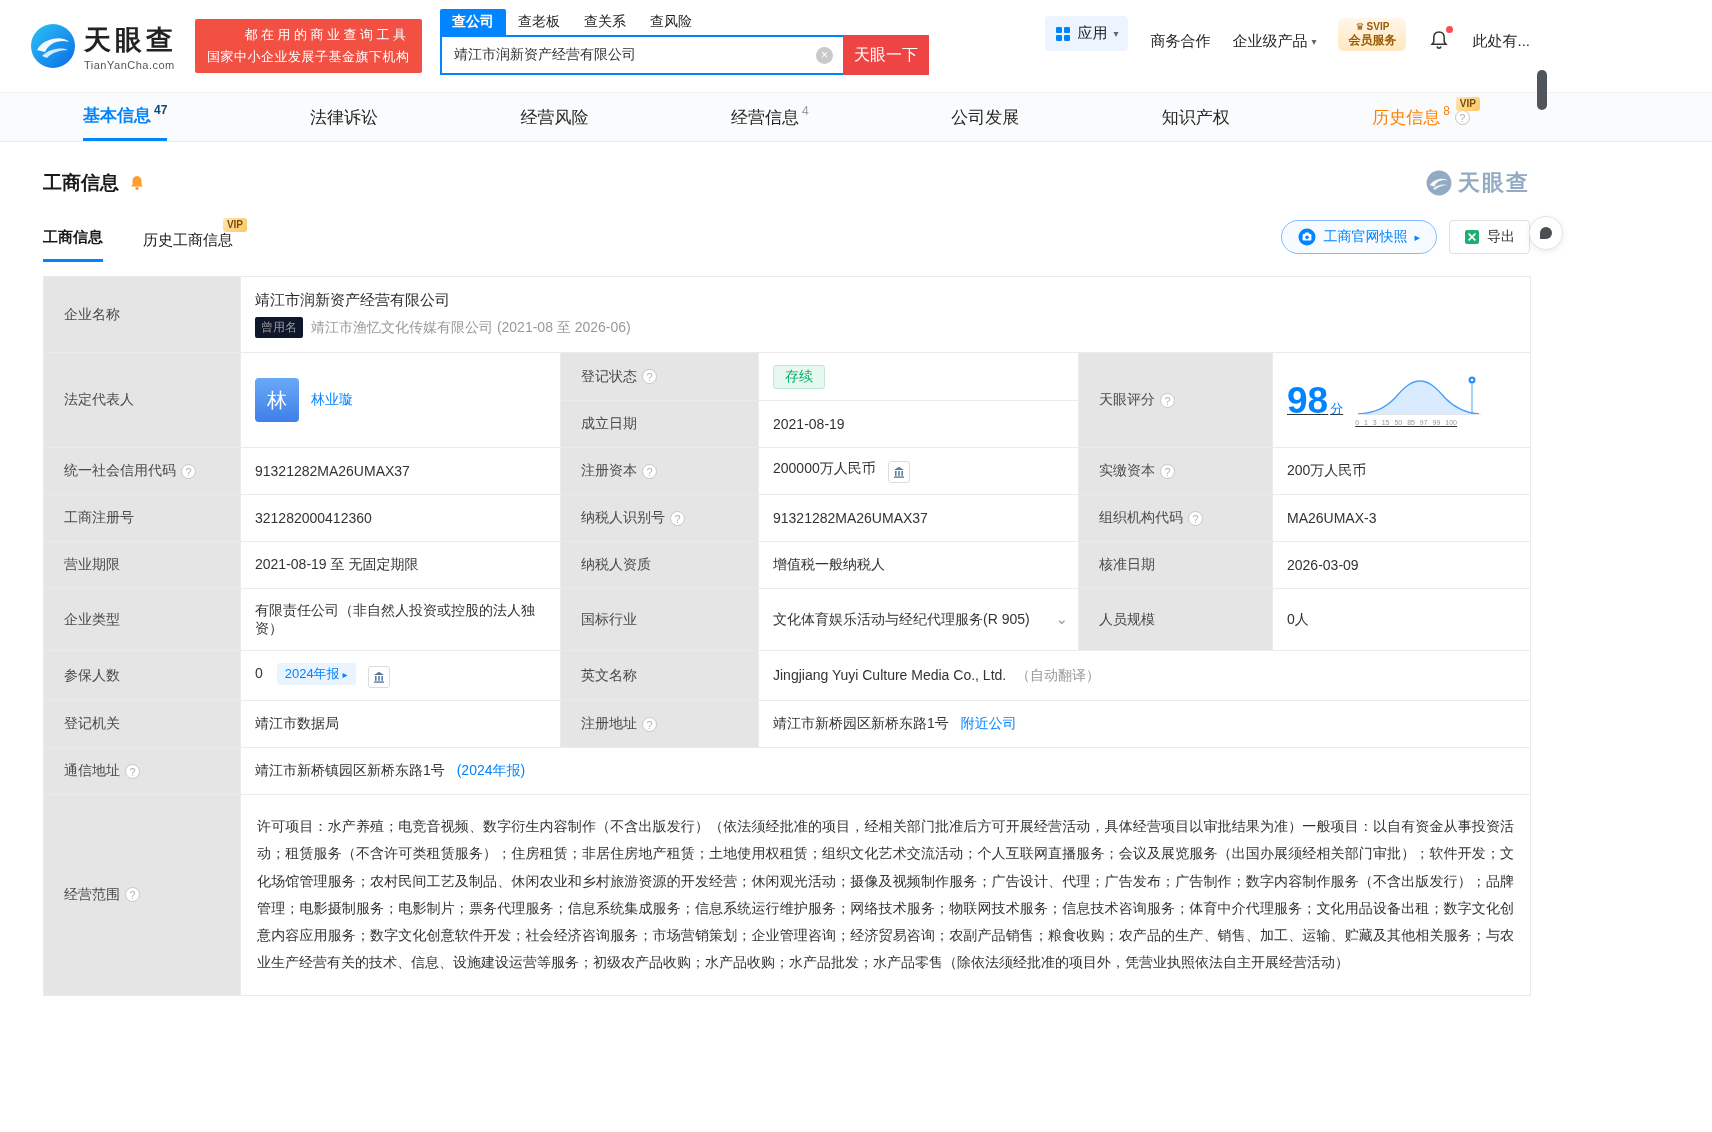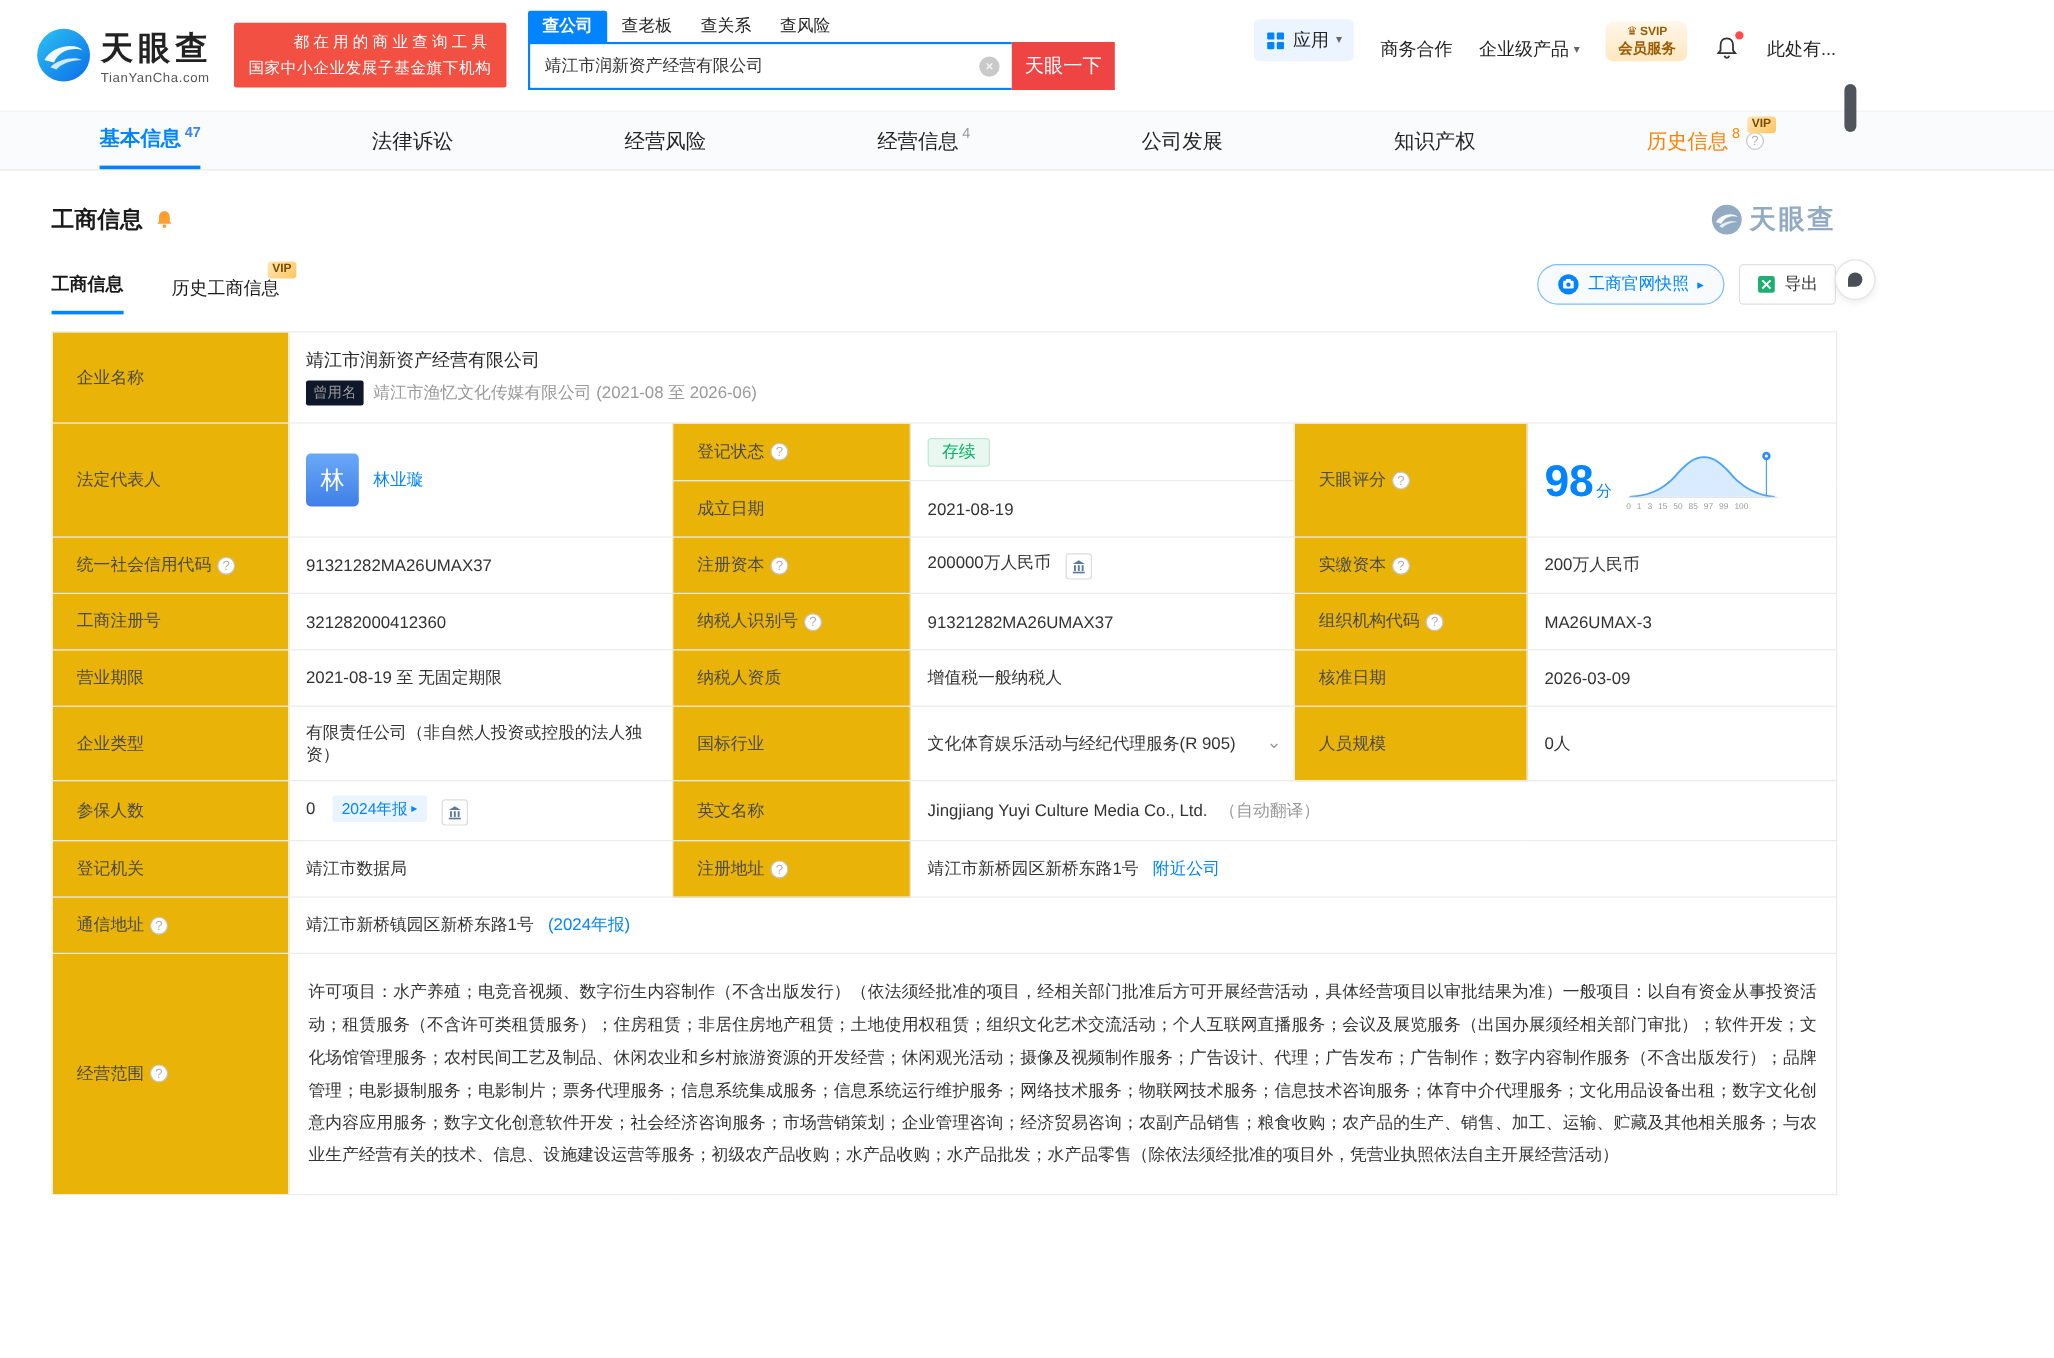--- a/index.html
+++ b/index.html
@@ -38,21 +38,21 @@
   .bell-wrap { position:relative; cursor:pointer; display:flex; }
   .bell-dot { position:absolute; top:-3px; right:-3px; width:7px; height:7px; border-radius:50%; background:#ff4d4f; }
 
   
   .nav-row { height:50px; background:#fafbfc; border-top:1px solid #f1f1f1; border-bottom:1px solid #e9e9e9; }
   .nav-inner { width:1487px; margin-left:43px; padding:0 40px; height:100%; display:flex; justify-content:space-between; }
   .nav-item { display:flex; align-items:center; font-size:17px; color:#252525; position:relative; cursor:pointer; height:100%; }
   .nav-item.active { color:#0084ff; font-weight:bold; border-bottom:3px solid #0084ff; }
   .nav-count { font-size:12px; margin-left:3px; position:relative; top:-6px; }
   .nav-count:empty { display:none; }
-  .c-blue { color:#3b82f6; } .c-gray { color:#999; } .c-orange { color:#ff8000; }
+  .c-blue { color:#0c4a6e; } .c-gray { color:#999; } .c-orange { color:#ff8000; }
   .nav-item.orange { color:#ff8000; padding-right:20px; }
   .vip-tag { background:linear-gradient(135deg,#ffe7b8,#fbc55f); color:#7c4d00; font-size:10px; font-weight:bold;
     padding:0 4px; border-radius:3px; line-height:14px; display:inline-block; }
   .nav-item .vip-tag { position:absolute; top:4px; right:10px; }
   .help { display:inline-block; width:15px; height:15px; border:1px solid #c6c6c6; border-radius:50%;
     color:#b0b0b0; font-size:11px; line-height:14px; text-align:center; margin-left:5px; background:#fff; cursor:pointer; flex:none; }
 
   
   .main { width:1487px; margin-left:43px; }
   .sec-head { margin-top:26px; display:flex; align-items:center; }
@@ -67,33 +67,33 @@
   .subtab-actions { margin-left:auto; display:flex; gap:12px; padding-bottom:8px; }
   .btn-snapshot { height:34px; display:flex; align-items:center; gap:7px; padding:0 16px; border:1px solid #7fbcff;
     color:#0084ff; background:#f7fbff; border-radius:17px; font-size:14px; cursor:pointer; }
   .btn-export { height:34px; display:flex; align-items:center; gap:7px; padding:0 14px; border:1px solid #e0e0e0;
     background:#fff; border-radius:4px; font-size:14px; color:#333; cursor:pointer; }
   .arr { font-size:11px; }
 
   
   .info-table { width:100%; border-collapse:collapse; margin-top:14px; table-layout:fixed; }
   .info-table td { border:1px solid #ebebeb; font-size:14px; color:#333; padding:8px 14px; vertical-align:middle; word-break:break-all; }
-  .info-table td.lbl { background:#eab308; color:#4a4a4a; padding-left:20px; }
+  .info-table td.lbl { background:#e5e5e5; color:#4a4a4a; padding-left:20px; }
   .lbl-in { display:flex; align-items:center; }
   .co-name { font-size:15px; color:#2a2a2a; }
   .former { margin-top:7px; display:flex; align-items:center; }
   .former-badge { background:#0f172a; color:#999; font-size:12px; padding:2px 6px; border-radius:2px; margin-right:8px; flex:none; }
   .former-text { color:#999; font-size:14px; }
   .rep { display:flex; align-items:center; gap:12px; }
   .avatar { width:44px; height:44px; border-radius:4px; background:linear-gradient(180deg,#6aa9f7,#3f7fe8);
     color:#fff; font-size:20px; display:flex; align-items:center; justify-content:center; flex:none; }
   .blue-link { color:#0084ff; cursor:pointer; }
   .status-badge { display:inline-block; background:#e8f7ef; color:#00b365; border:1px solid #bfe9d2;
     padding:2px 11px; border-radius:3px; font-size:14px; }
-  .score-wrap { display:flex; align-items:center; gap:12px; }
+  .score-wrap { display:flex; align-items:center; gap:12px;text-decoration:underline; }
   .score-num { font-size:37px; font-weight:bold; color:#0084ff; line-height:1; }
   .score-unit { font-size:13px; color:#0084ff; margin-left:2px; }
   .score-chart { display:flex; flex-direction:column; }
   .score-axis { font-size:7px; color:#9a9a9a; word-spacing:3px; margin-top:1px; white-space:nowrap; }
   .icon-box { display:inline-flex; width:22px; height:22px; border:1px solid #dcdcdc; border-radius:3px;
     align-items:center; justify-content:center; margin-left:8px; vertical-align:-6px; background:#fff; cursor:pointer; }
   .report-chip { display:inline-flex; align-items:center; background:#eaf4ff; color:#0084ff; border-radius:3px;
     padding:2px 8px; font-size:13px; margin-left:10px; cursor:pointer; }
   .chip-caret { font-size:10px; margin-left:3px; }
   .industry-cell { position:relative; padding-right:32px !important; }

